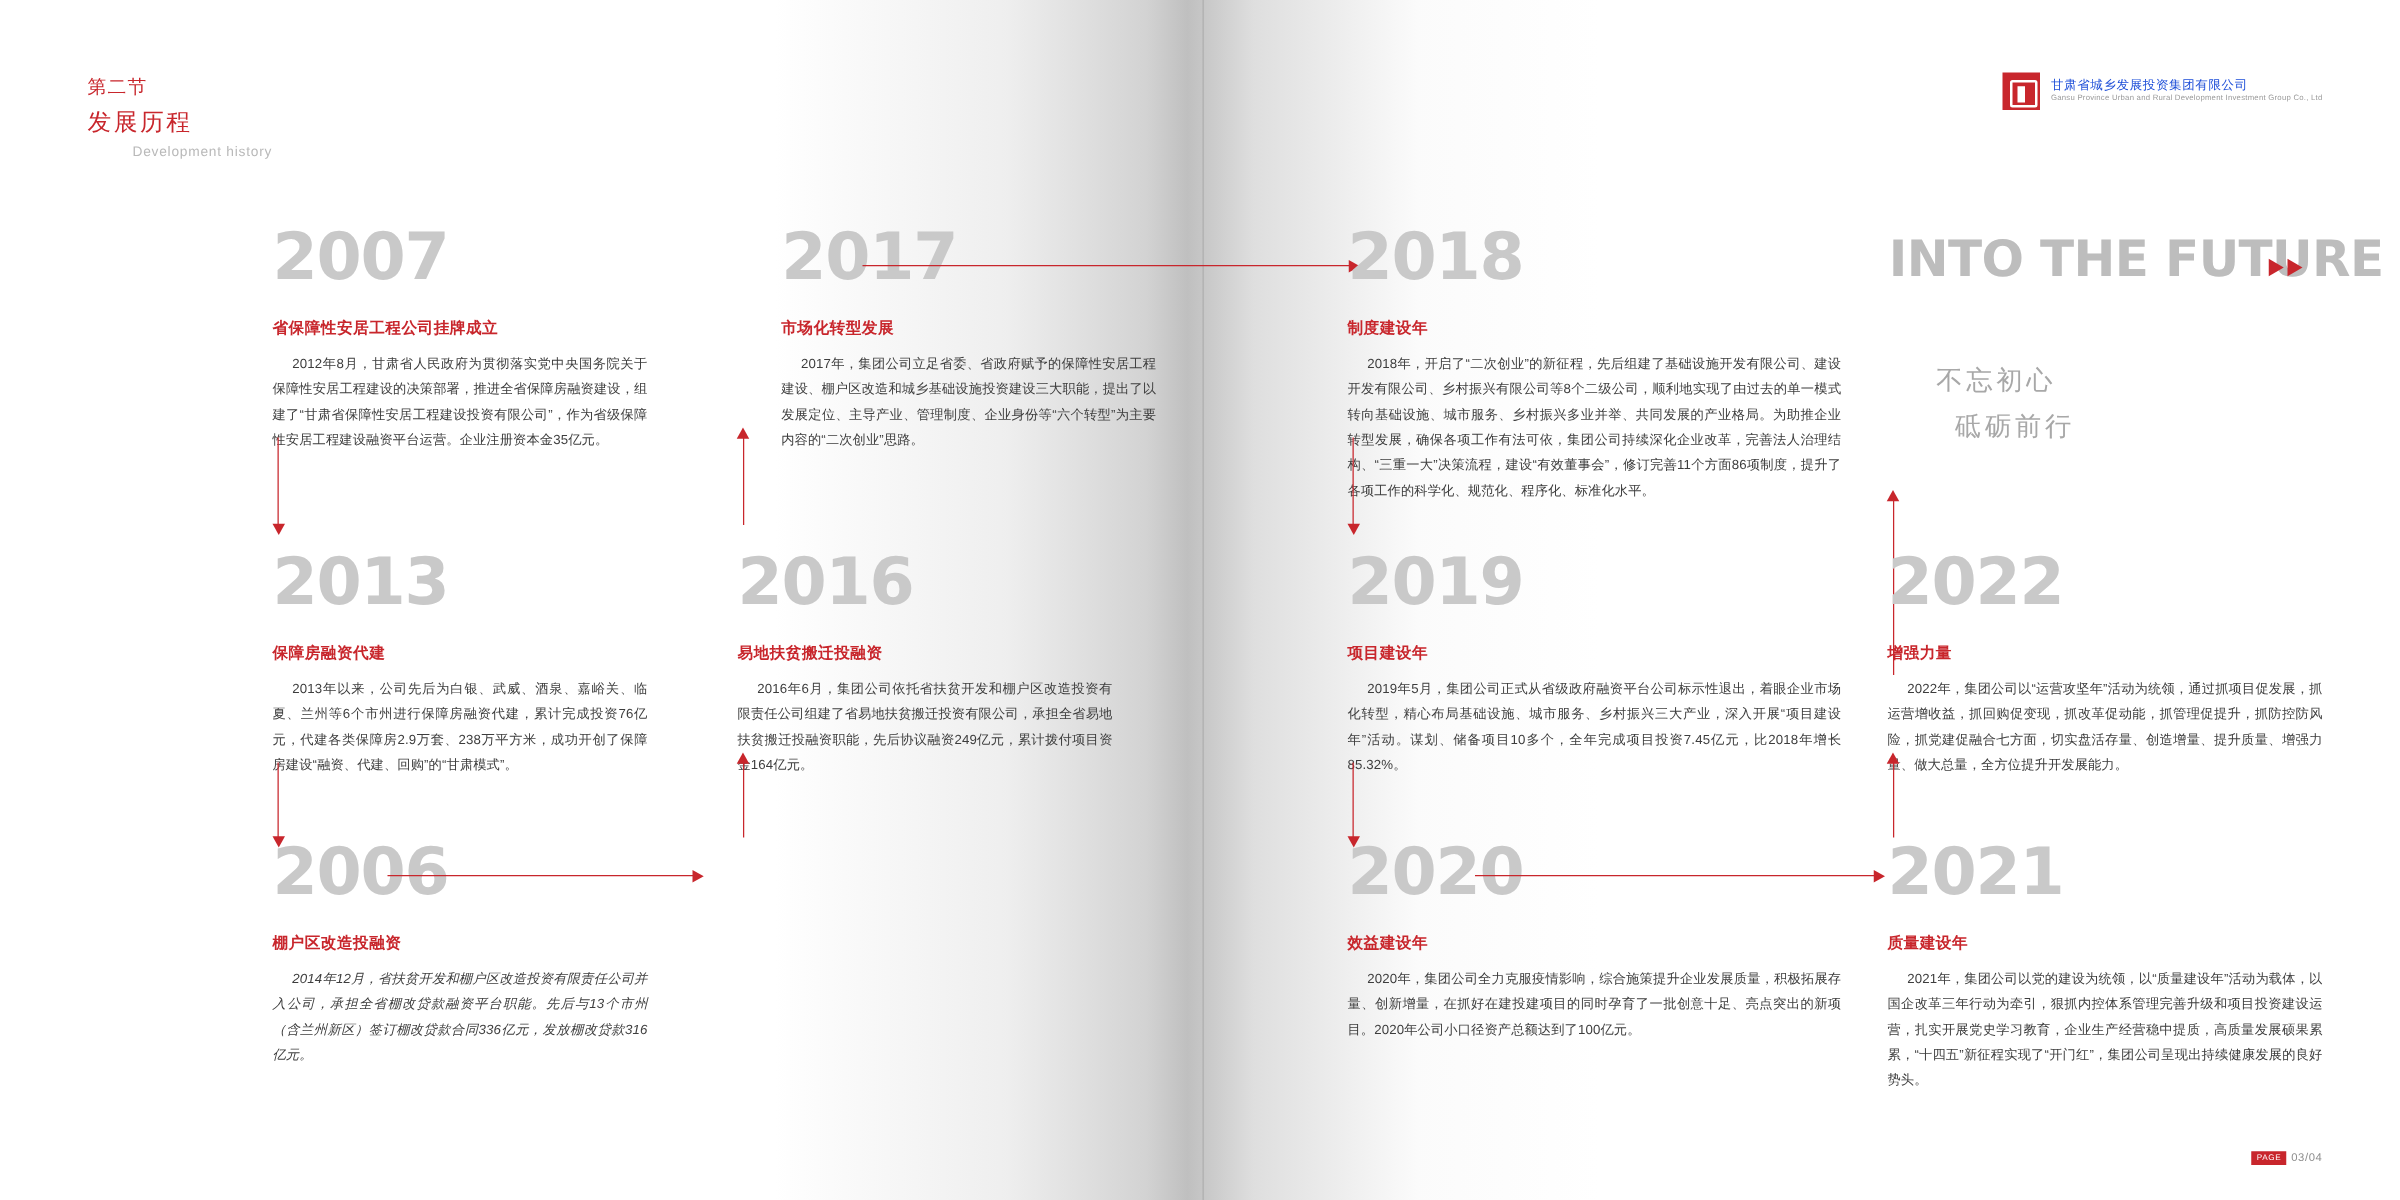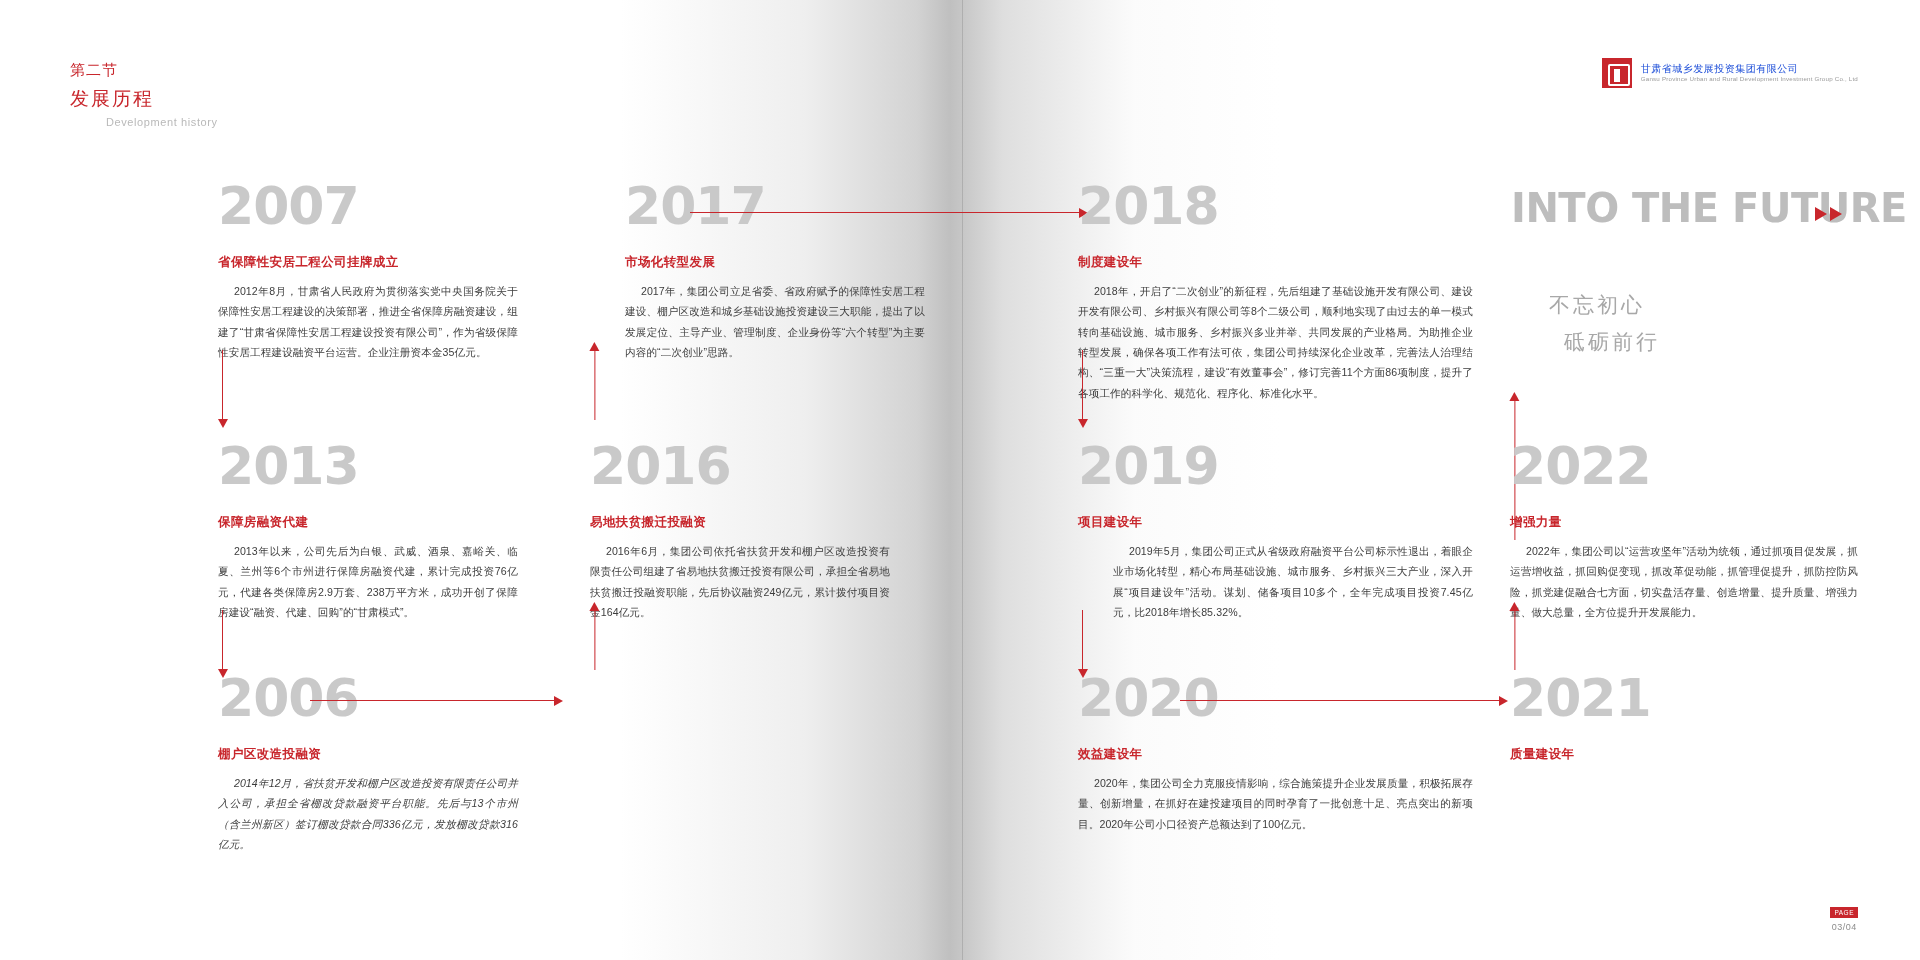--- a/index.html
+++ b/index.html
@@ -214,23 +214,22 @@
     text-align: center;
   }
   .slogan .l2 { margin-left: 30px; }
 
   
   .pagenum {
     position: absolute;
     right: 62px;
     bottom: 28px;
     display: flex;
-    align-items: center;
+    align-items: flex-start;
     gap: 4px;
-    flex-direction: column;
   }
   .pagenum .tag {
     background: #c8262c;
     color: #fff;
     font-size: 6.5px;
     padding: 2px 4px;
     letter-spacing: 0.5px;
   }
   .pagenum .num {
     font-size: 9px;
@@ -301,21 +300,21 @@
   <div class="item" style="left:1078px; top:180px; width:395px;">
     <div class="year">2018</div>
     <div class="subtitle">制度建设年</div>
     <div class="body" style="text-indent: 1.5em;">2018年，开启了“二次创业”的新征程，先后组建了基础设施开发有限公司、建设开发有限公司、乡村振兴有限公司等8个二级公司，顺利地实现了由过去的单一模式转向基础设施、城市服务、乡村振兴多业并举、共同发展的产业格局。为助推企业转型发展，确保各项工作有法可依，集团公司持续深化企业改革，完善法人治理结构、“三重一大”决策流程，建设“有效董事会”，修订完善11个方面86项制度，提升了各项工作的科学化、规范化、程序化、标准化水平。</div>
   </div>
   <div class="arrow-v" style="left:1082px; top:350px; height:70px;"></div>
 
   <div class="item" style="left:1078px; top:440px; width:395px;">
     <div class="year">2019</div>
     <div class="subtitle">项目建设年</div>
-    <div class="body" style="text-indent: 1.5em; margin-left: 35px;">2019年5月，集团公司正式从省级政府融资平台公司标示性退出，着眼企业市场化转型，精心布局基础设施、城市服务、乡村振兴三大产业，深入开展“项目建设年”活动。谋划、储备项目10多个，全年完成项目投资7.45亿元，比2018年增长85.32%。</div>
+    <div class="body" style="text-indent: 1.5em;">2019年5月，集团公司正式从省级政府融资平台公司标示性退出，着眼企业市场化转型，精心布局基础设施、城市服务、乡村振兴三大产业，深入开展“项目建设年”活动。谋划、储备项目10多个，全年完成项目投资7.45亿元，比2018年增长85.32%。</div>
   </div>
   <div class="arrow-v" style="left:1082px; top:610px; height:60px;"></div>
 
   <div class="item" style="left:1078px; top:672px; width:395px;">
     <div class="year">2020</div>
     <div class="subtitle">效益建设年</div>
     <div class="body" style="text-indent: 1.5em;">2020年，集团公司全力克服疫情影响，综合施策提升企业发展质量，积极拓展存量、创新增量，在抓好在建投建项目的同时孕育了一批创意十足、亮点突出的新项目。2020年公司小口径资产总额达到了100亿元。</div>
   </div>
   <div class="arrow-h" style="left:1180px; top:700px; width:320px;"></div>
 
@@ -333,20 +332,21 @@
   <div class="item" style="left:1510px; top:440px; width:348px;">
     <div class="year">2022</div>
     <div class="subtitle">增强力量</div>
     <div class="body" style="text-indent: 1.5em;">2022年，集团公司以“运营攻坚年”活动为统领，通过抓项目促发展，抓运营增收益，抓回购促变现，抓改革促动能，抓管理促提升，抓防控防风险，抓党建促融合七方面，切实盘活存量、创造增量、提升质量、增强力量、做大总量，全方位提升开发展能力。</div>
   </div>
   <div class="arrow-v" style="left:1514px; top:610px; height:60px; transform: rotate(180deg); transform-origin: center;"></div>
 
   <div class="item" style="left:1510px; top:672px; width:348px;">
     <div class="year">2021</div>
     <div class="subtitle">质量建设年</div>
+    <div class="body" style="text-indent: 1.5em;">2021年，集团公司以党的建设为统领，以“质量建设年”活动为载体，以国企改革三年行动为牵引，狠抓内控体系管理完善升级和项目投资建设运营，扎实开展党史学习教育，企业生产经营稳中提质，高质量发展硕果累累，“十四五”新征程实现了“开门红”，集团公司呈现出持续健康发展的良好势头。</div>
   </div>
 
   <div class="pagenum">
     <span class="tag">PAGE</span>
     <span class="num">03/04</span>
   </div>
 
 </div>
 
 </body></html>

